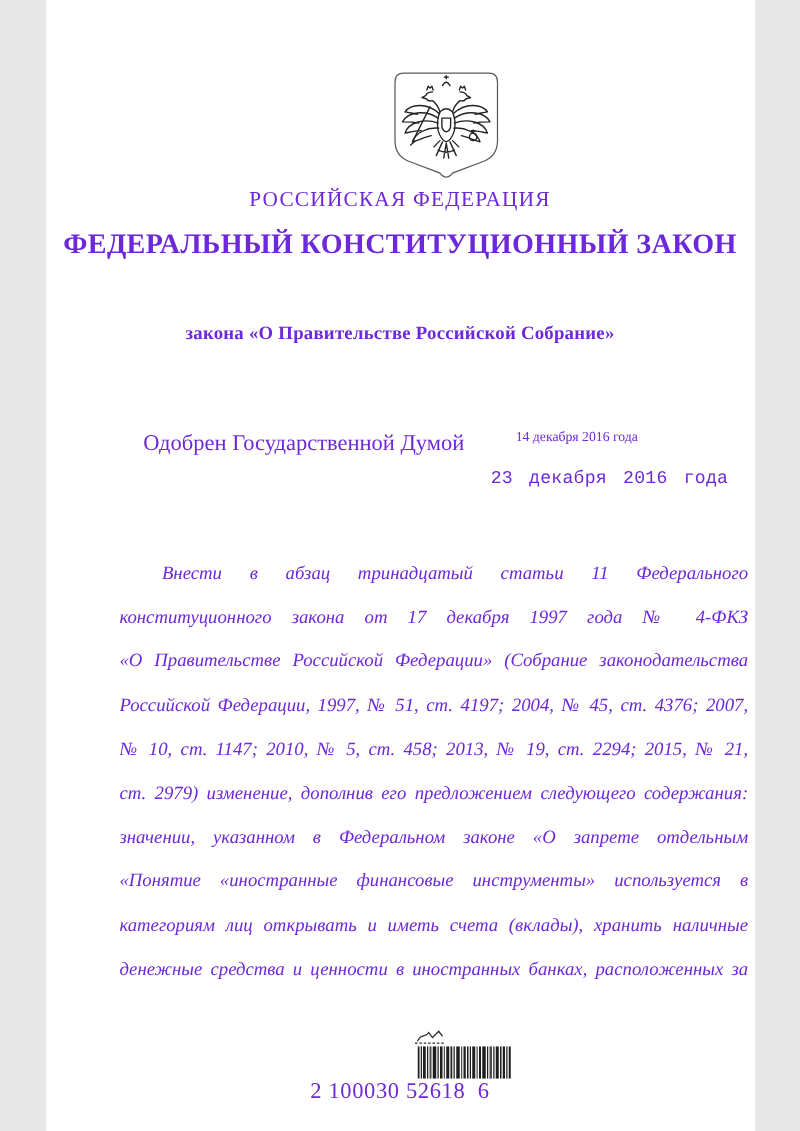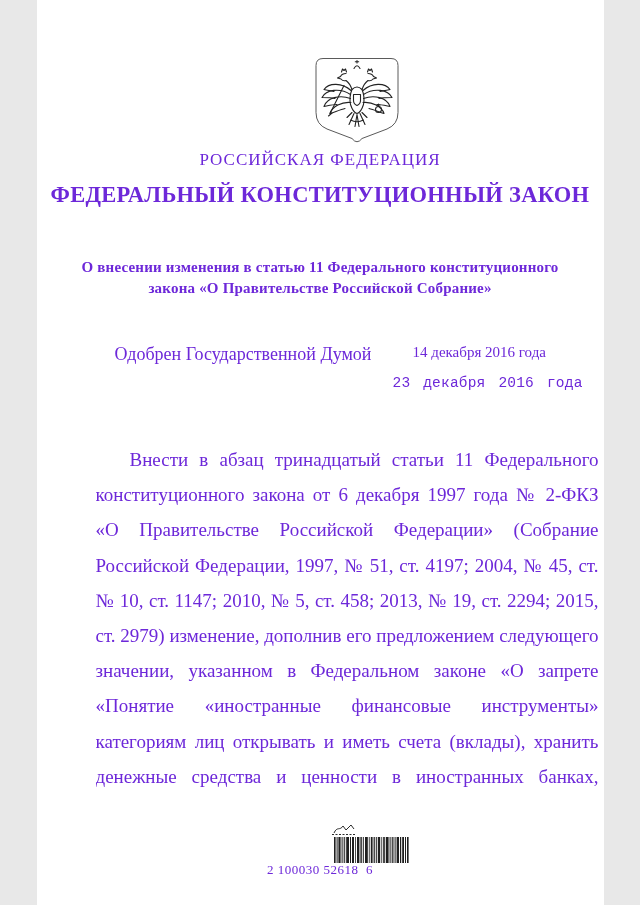--- a/index.html
+++ b/index.html
@@ -35,43 +35,44 @@
   .subject-heading {
     top: 257px;
     font-size: 15px;
     font-weight: 700;
     line-height: 21px;
     letter-spacing: 0.2px;
   }
 
   .approval-row { position: absolute; left: 0; right: 0; height: 22px; }
   .appr-label { position: absolute; left: 78px; font-size: 18px; white-space: pre; }
-  .appr-date  { position: absolute; font-size: 15px; white-space: pre; }
+  .appr-date  { position: absolute; font-size: 11px; white-space: pre; }
   .mono { font-family: "Liberation Mono", monospace; font-size: 14.5px !important; letter-spacing: 0.2px; }
 
   .body-text {
     left: 59px; top: 442px; width: 503px;
-    font-size: 19px;
+    font-size: 15px;
+    font-style: italic;
   }
   .body-line {
     height: 35.2px;
     line-height: 35.2px;
     text-align: justify;
     text-align-last: justify;
     -moz-text-align-last: justify;
     white-space: normal;
     overflow: hidden;
   }
   .body-line.indent { padding-left: 34px; }
 
   .print-mark { left: 293px; top: 822px; width: 28px; height: 15px; }
   .barcode-bars { left: 297px; top: 837px; width: 75px; height: 26px; }
   .barcode-digits {
     top: 862px;
-    font-size: 13px;
+    font-size: 18px;
     white-space: pre;
     letter-spacing: 0.5px;
   }
 </style>
 </head>
 <body>
 
 <div class="page">
 
   <svg class="abs coat-of-arms" viewBox="0 0 86 89" xmlns="http://www.w3.org/2000/svg" aria-hidden="true">
@@ -98,35 +99,34 @@
       <path d="M64.5 50 V47.5 M63 48.5 H66"></path>
       <path d="M38 56 L33 61 M48 56 L53 61"></path>
     </g>
   </svg>
 
   <div class="abs centered country-heading">РОССИЙСКАЯ ФЕДЕРАЦИЯ</div>
 
   <div class="abs centered law-type-heading">ФЕДЕРАЛЬНЫЙ КОНСТИТУЦИОННЫЙ ЗАКОН</div>
 
   <div class="abs centered subject-heading">
-    <div>О внесении изменения в статью 11 Федерального конституционного</div>
     <div>закона «О Правительстве Российской Собрание»</div>
   </div>
 
   <div class="approval-row" style="top:344px">
     <span class="appr-label">Одобрен Государственной Думой</span>
     <span class="appr-date" style="left:376px">14 декабря 2016 года</span>
   </div>
   <div class="approval-row" style="top:375px">
     <span class="appr-date mono" style="left:356px; word-spacing:4px">23 декабря 2016 года</span>
   </div>
 
   <div class="abs body-text">
     <div class="body-line indent">Внести в абзац тринадцатый статьи 11 Федерального</div>
-    <div class="body-line">конституционного закона от 6 декабря 1997 года № 2-ФКЗ</div>
+    <div class="body-line">конституционного закона от 17 декабря 1997 года № 4-ФКЗ</div>
     <div class="body-line">«О Правительстве Российской Федерации» (Собрание законодательства</div>
     <div class="body-line">Российской Федерации, 1997, № 51, ст. 4197; 2004, № 45, ст. 4376; 2007,</div>
     <div class="body-line">№ 10, ст. 1147; 2010, № 5, ст. 458; 2013, № 19, ст. 2294; 2015, № 21,</div>
     <div class="body-line">ст. 2979) изменение, дополнив его предложением следующего содержания:</div>
     <div class="body-line">значении, указанном в Федеральном законе «О запрете отдельным</div>
     <div class="body-line">«Понятие «иностранные финансовые инструменты» используется в</div>
     <div class="body-line">категориям лиц открывать и иметь счета (вклады), хранить наличные</div>
     <div class="body-line">денежные средства и ценности в иностранных банках, расположенных за</div>
   </div>
 

